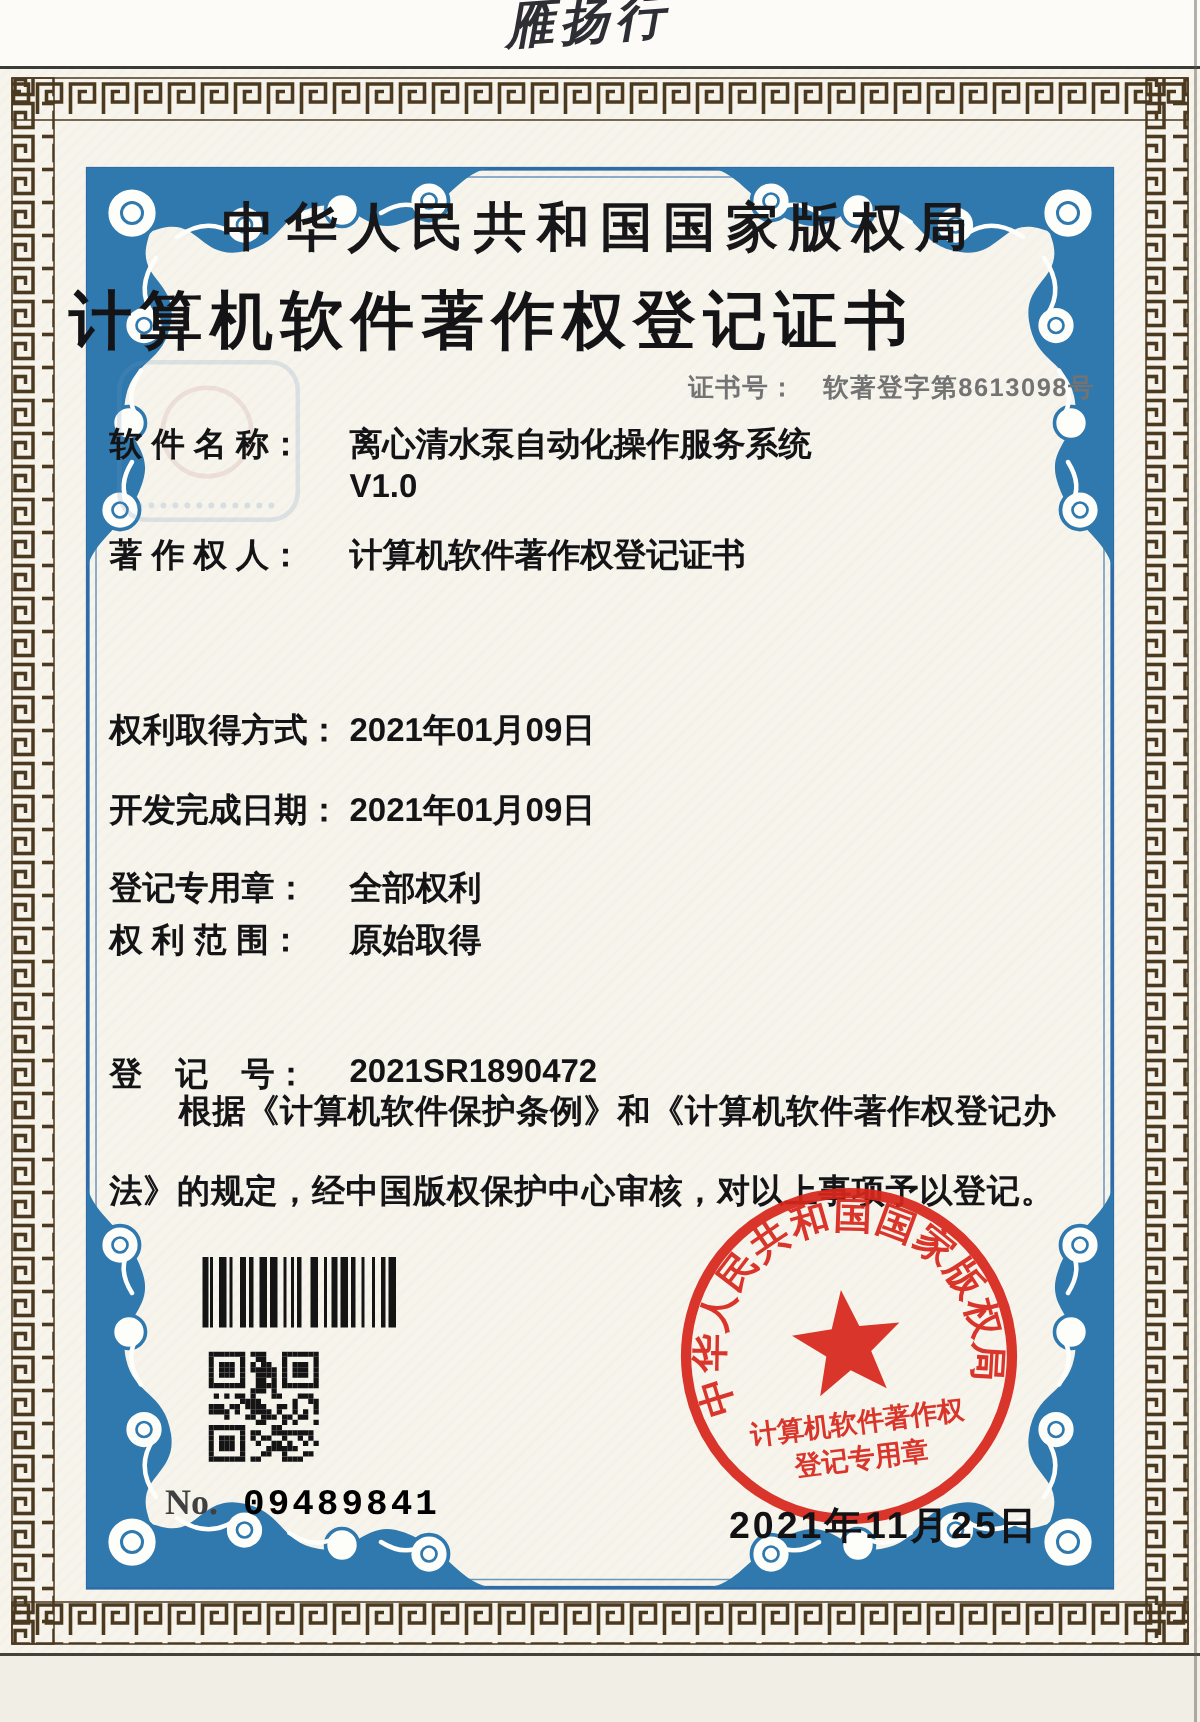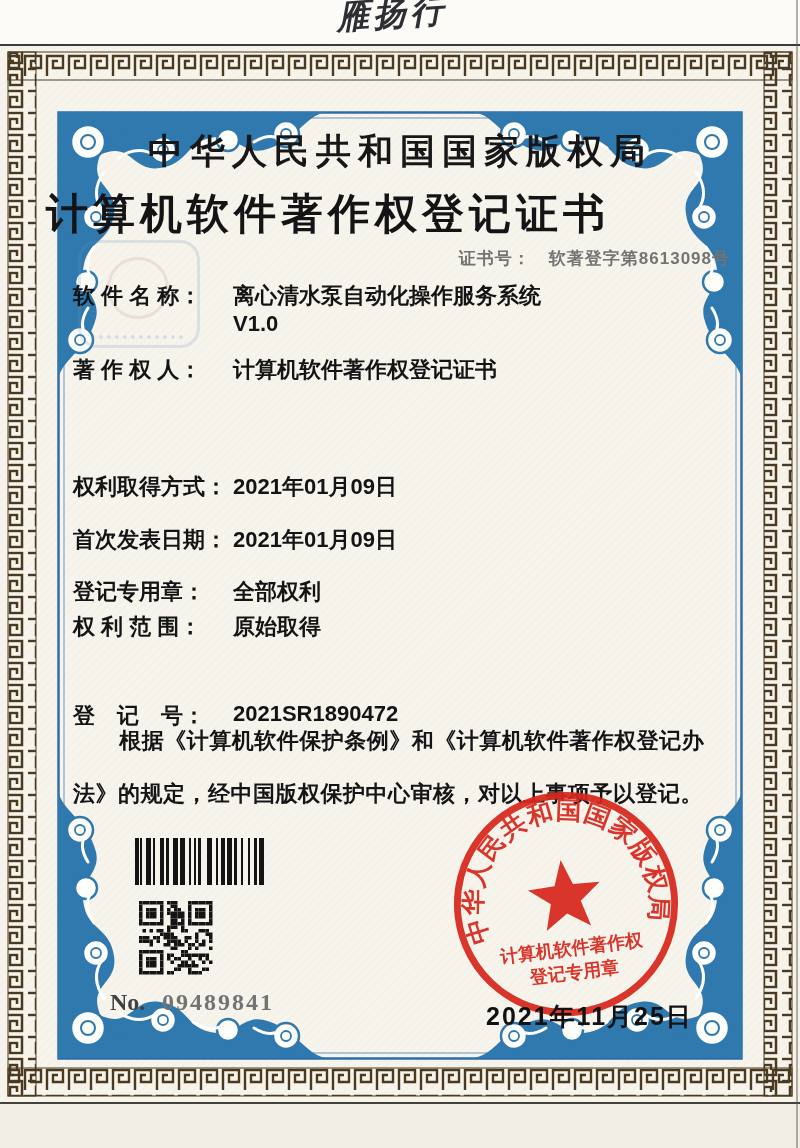--- a/index.html
+++ b/index.html
@@ -72,21 +72,21 @@
   .barcode{
     position:absolute;left:135px;top:838px;width:134px;height:47px;
     display:flex;align-items:stretch;
   }
   .qr{position:absolute;left:139px;top:901px;}
 
   .serial{
     position:absolute;left:110px;top:988px;font-size:24px;white-space:nowrap;
   }
   .serial .no-lbl{font-family:"Liberation Serif","DejaVu Serif",serif;font-weight:700;color:#404040;}
-  .serial .no-val{font-family:Liberation Serif, serif;font-weight:700;color:#737373;letter-spacing:2px;margin-left:10px;}
+  .serial .no-val{font-family:Liberation Mono, monospace;font-weight:700;color:#000000;letter-spacing:2px;margin-left:10px;}
 
   .seal{position:absolute;left:450px;top:788px;width:232px;height:232px;transform:rotate(-7deg);opacity:.93;}
   .date{
     position:absolute;left:486px;top:1000px;
     font-size:25px;font-weight:700;color:#121214;letter-spacing:2px;
   }
 </style>
 </head>
 <body>
 
@@ -164,21 +164,21 @@
   </div>
   <div class="frow r2">
     <span class="lbl">著 作 权 人：</span>
     <span class="val">计算机软件著作权登记证书</span>
   </div>
   <div class="frow r3">
     <span class="lbl">权利取得方式：</span>
     <span class="val">2021年01月09日</span>
   </div>
   <div class="frow r4">
-    <span class="lbl">首次发表日期：</span>
+    <span class="lbl">开发完成日期：</span>
     <span class="val">2021年01月09日</span>
   </div>
   <div class="frow r5">
     <span class="lbl">登记专用章：</span>
     <span class="val">全部权利</span>
   </div>
   <div class="frow r6">
     <span class="lbl">权 利 范 围：</span>
     <span class="val">原始取得</span>
   </div>

